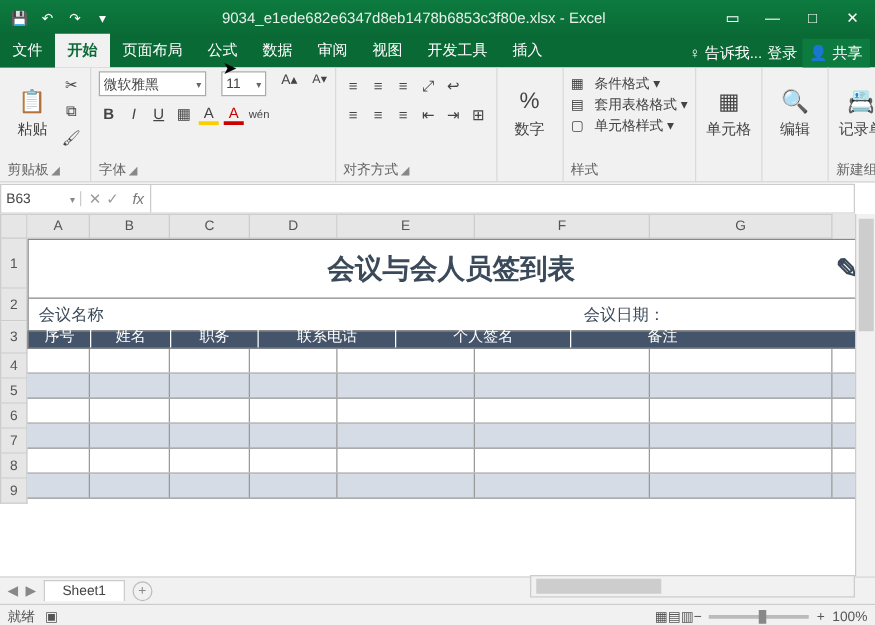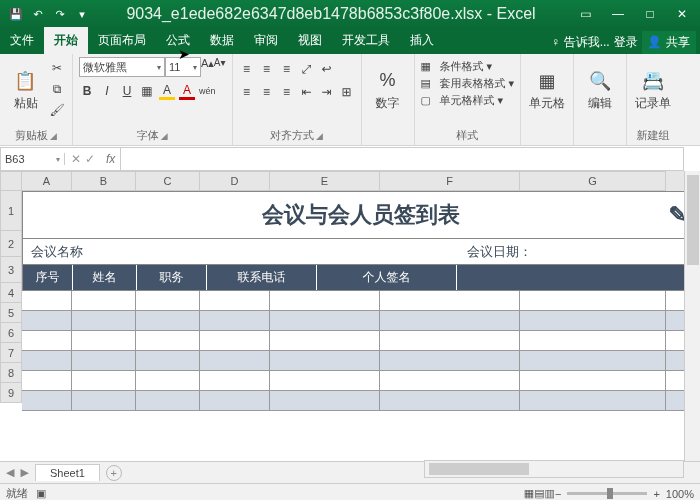--- a/index.html
+++ b/index.html
@@ -1,39 +1,39 @@
 <!DOCTYPE html>
 <html><head>
 <meta charset="utf-8">
 <style>
 *{margin:0;padding:0;box-sizing:border-box;font-family:"Microsoft YaHei","Segoe UI",sans-serif;}
 body{width:700px;height:500px;background:#fff;overflow:hidden;font-size:12px;color:#444;position:relative;}
 .titlebar{height:28px;background:linear-gradient(#0d7b3f,#0a6a36);display:flex;align-items:center;color:#fff;padding:0 4px;}
 .titlebar .qat{display:flex;align-items:center;gap:6px;margin-left:4px;}
 .titlebar .qat span{width:16px;height:16px;display:inline-flex;align-items:center;justify-content:center;font-size:11px;}
-.titlebar .doctitle{flex:1;text-align:center;font-size:16px;opacity:.9;}
+.titlebar .doctitle{flex:1;text-align:center;font-size:12px;opacity:.9;}
 .titlebar .winctrl{display:flex;gap:4px;}
 .titlebar .winctrl span{width:28px;height:20px;display:inline-flex;align-items:center;justify-content:center;}
 .tabs{height:26px;background:#0a6a36;display:flex;align-items:flex-end;color:#fff;font-size:12px;}
 .tabs .tab{padding:5px 10px;cursor:pointer;font-family:Liberation Mono, monospace;}
 .tabs .tab.file{background:#0a6a36;}
 .tabs .tab.active{background:#f1f1f1;color:#0a6a36;font-weight:bold;}
 .tabs .spacer{flex:1;}
 .tabs .right{display:flex;align-items:center;padding-right:4px;gap:4px;}
 .tabs .right .share{background:#0d7b3f;padding:3px 6px;}
 .ribbon{height:92px;background:#f1f1f1;border-bottom:1px solid #d4d4d4;display:flex;}
 .group{border-right:1px solid #d9d9d9;padding:3px 6px 0;display:flex;flex-direction:column;}
 .group .body{flex:1;display:flex;align-items:flex-start;gap:2px;}
-.group .label{text-align:center;font-size:11px;color:#666;padding:2px 0;display:flex;justify-content:center;align-items:center;gap:2px;}
+.group .label{text-align:center;font-size:11px;color:#666;padding:2px 0;display:flex;align-items:center;gap:2px;}
 .group .label .launcher{font-size:9px;color:#888;}
 .bigbtn{display:flex;flex-direction:column;align-items:center;justify-content:center;width:40px;height:66px;gap:2px;}
 .bigbtn .ic{width:24px;height:24px;display:flex;align-items:center;justify-content:center;font-size:18px;}
 .smallcol{display:flex;flex-direction:column;gap:3px;padding-top:2px;}
 .smallcol span{width:18px;height:18px;display:inline-flex;align-items:center;justify-content:center;font-size:12px;}
-.fontsel{display:flex;gap:0;}
+.fontsel{display:flex;gap:12px;}
 .fontsel .combo{height:20px;border:1px solid #ababab;background:#fff;display:flex;align-items:center;padding:0 3px;font-size:11px;}
 .fontsel .combo.name{width:86px;}
 .fontsel .combo.size{width:36px;}
 .fontsel .arr{color:#666;font-size:8px;margin-left:auto;}
 .row{display:flex;gap:4px;margin-top:3px;}
 .row span{min-width:16px;height:18px;display:inline-flex;align-items:center;justify-content:center;font-size:12px;}
 .stylescol{display:flex;flex-direction:column;gap:2px;padding-top:2px;}
 .stylerow{display:flex;align-items:center;gap:3px;font-size:11px;white-space:nowrap;}
 .stylerow .ic{width:16px;height:14px;display:inline-block;}
 .cellbox{height:24px;background:#fff;border:1px solid #ccc;display:flex;align-items:center;margin:1px 16px 0 0;}
@@ -48,21 +48,21 @@
 .ch{border:1px solid #ccc;border-left:none;text-align:center;font-size:11px;color:#555;background:#e6e6e6;display:flex;align-items:center;justify-content:center;}
 .rows{display:flex;}
 .rowhdr{width:22px;display:flex;flex-direction:column;}
 .rh{height:20px;border:1px solid #ccc;border-top:none;background:#e6e6e6;text-align:center;font-size:11px;color:#555;display:flex;align-items:center;justify-content:center;}
 .cells{flex:1;}
 .worksheet-title{height:48px;background:#fff;display:flex;align-items:center;justify-content:center;font-size:22px;font-weight:bold;color:#3b4a5a;border:1px solid #888;position:relative;}
 .worksheet-title .pencil{position:absolute;right:12px;font-size:22px;color:#3b4a5a;}
 .inforow{height:26px;border:1px solid #888;border-top:none;display:flex;align-items:center;font-size:13px;color:#3b4a5a;}
 .inforow .l{flex:1;padding-left:8px;}
 .inforow .r{width:240px;padding-left:8px;margin-left:36px;}
-.thead{height:26px;background:#44546a;color:#fff;display:flex;font-size:12px;border:1px solid #888;border-top:none;}
+.thead{height:14px;background:#44546a;color:#fff;display:flex;font-size:12px;border:1px solid #888;border-top:none;align-items:flex-end;}
 .thead div{display:flex;align-items:center;justify-content:center;border-right:1px solid #fff;}
 .drow{height:20px;display:flex;border-bottom:1px solid #999;}
 .drow div{border-right:1px solid #999;}
 .drow.alt{background:#d6dce5;}
 .c1{width:50px;}.c2{width:64px;}.c3{width:64px;}.c4{width:70px;}.c5{width:110px;}.c6{width:140px;}.c7{width:146px;}
 .sheettabs{height:22px;background:#f1f1f1;border-top:1px solid #ccc;display:flex;align-items:center;font-size:11px;padding-left:6px;gap:6px;}
 .sheettabs .nav{color:#888;}
 .sheettabs .st{background:#fff;border:1px solid #ccc;border-bottom:none;padding:2px 14px;}
 .sheettabs .add{width:16px;height:16px;border:1px solid #bbb;border-radius:50%;display:flex;align-items:center;justify-content:center;color:#888;}
 .status{height:20px;background:#f1f1f1;border-top:1px solid #ccc;display:flex;align-items:center;font-size:11px;padding:0 6px;color:#555;}
@@ -286,20 +286,21 @@
       <div class="inforow">
         <div class="l">会议名称</div>
         <div class="r">会议日期：</div>
       </div>
       <div class="thead">
         <div class="c1">序号</div>
           <div class="c2">姓名</div>
           <div class="c4">职务</div>
           <div class="c5">联系电话</div>
           <div class="c6">个人签名</div>
+          <div class="c7" style="border-right:none">备注</div>
       </div>
       <div class="drow">
           <div class="c1"></div>
           <div class="c2"></div>
           <div class="c3"></div>
           <div class="c4"></div>
           <div class="c5"></div>
           <div class="c6"></div>
           <div class="c7"></div>
         </div>

